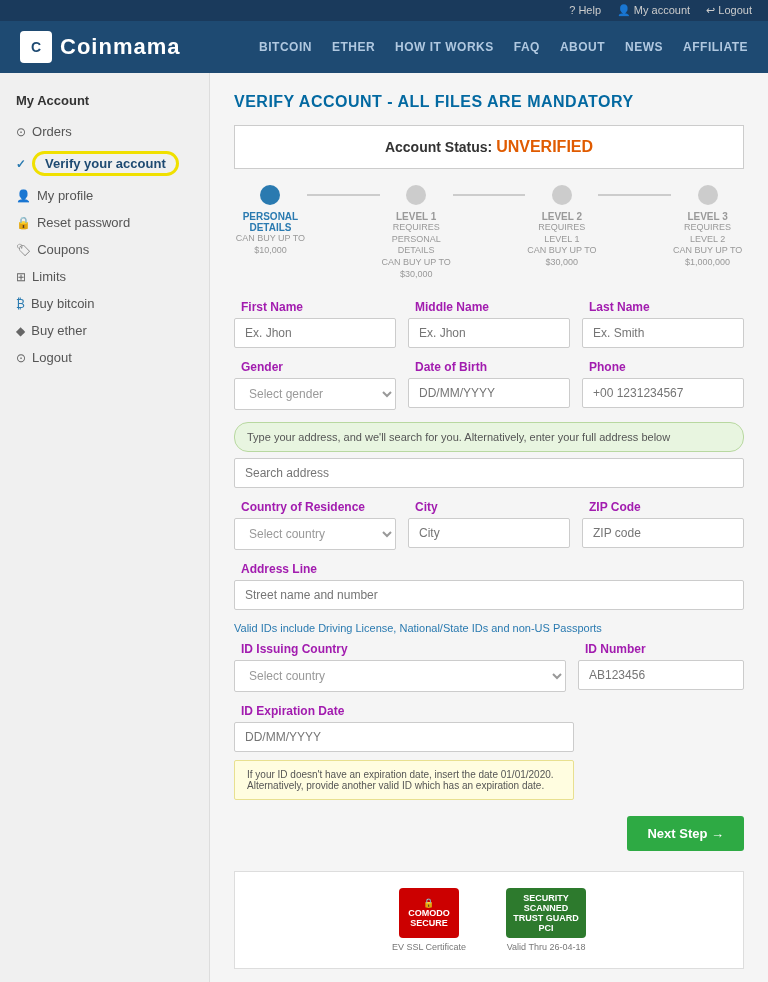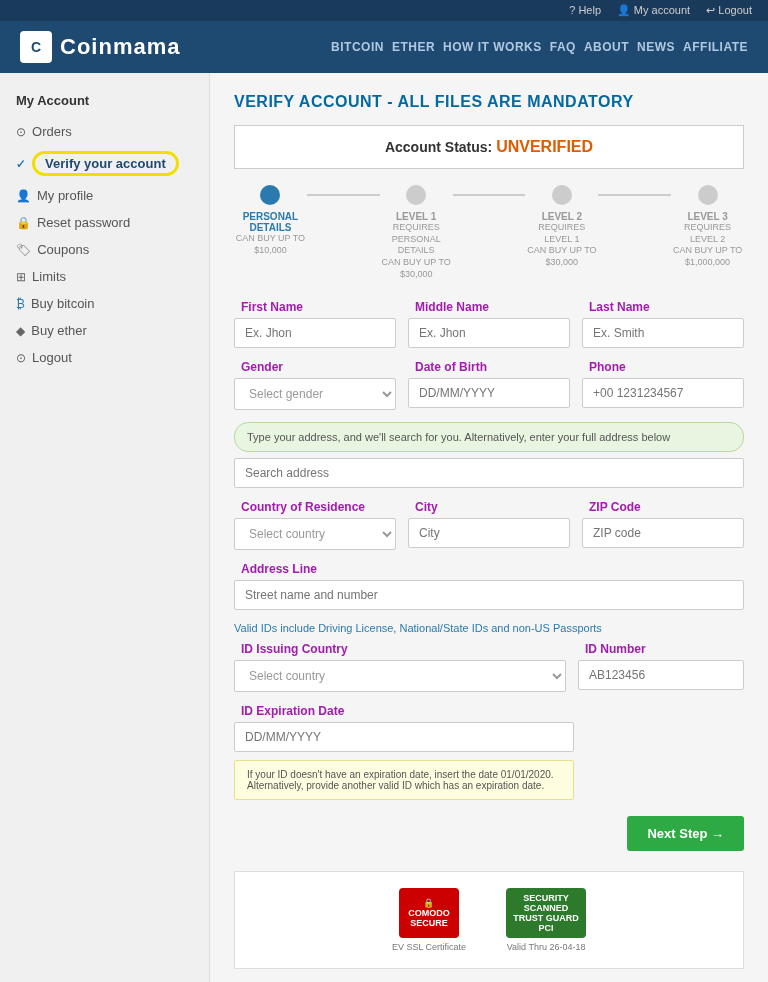--- a/index.html
+++ b/index.html
@@ -27,21 +27,21 @@
     }
     .logo { display: flex; align-items: center; gap: 8px; }
     .logo-icon {
       width: 32px; height: 32px;
       background: #fff;
       border-radius: 4px;
       display: flex; align-items: center; justify-content: center;
       color: #1e4a72; font-weight: bold; font-size: 14px;
     }
     .logo-text { color: #fff; font-size: 22px; font-weight: bold; letter-spacing: 1px; }
-    .main-nav { display: flex; gap: 8px; }
+    .main-nav { display: flex; gap: 20px; }
     .main-nav a {
       color: #b0c8e0;
       text-decoration: none;
       font-size: 12px;
       font-weight: bold;
       letter-spacing: 0.5px;
     }
 
     
     .page-container { display: flex; min-height: calc(982px - 200px); }

